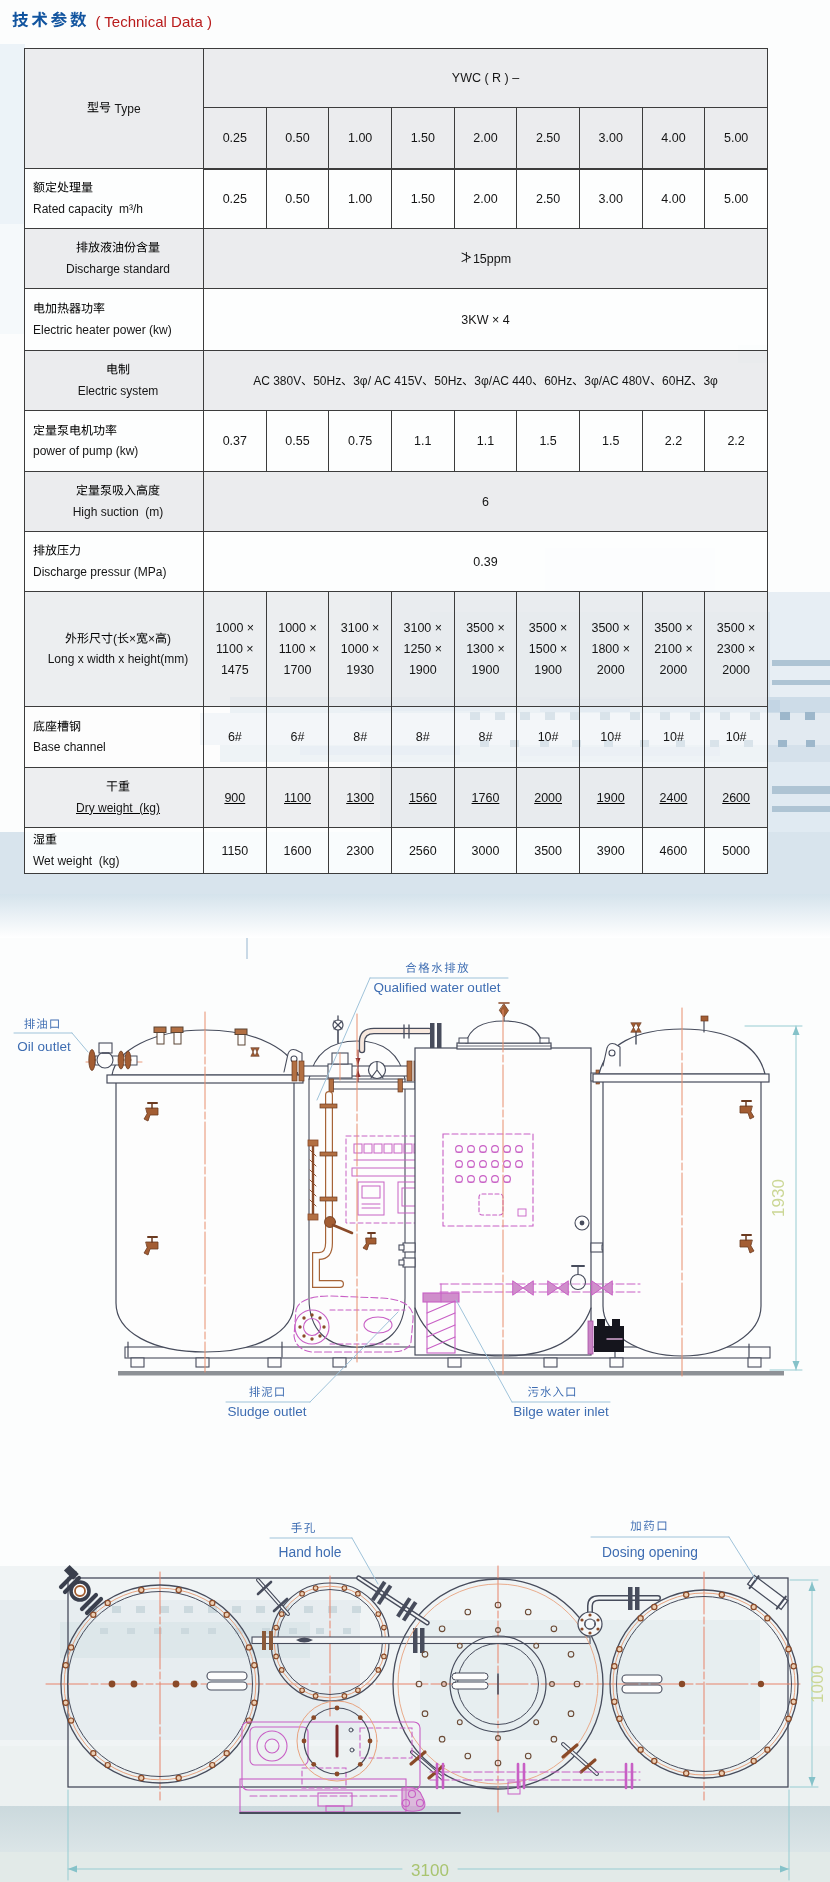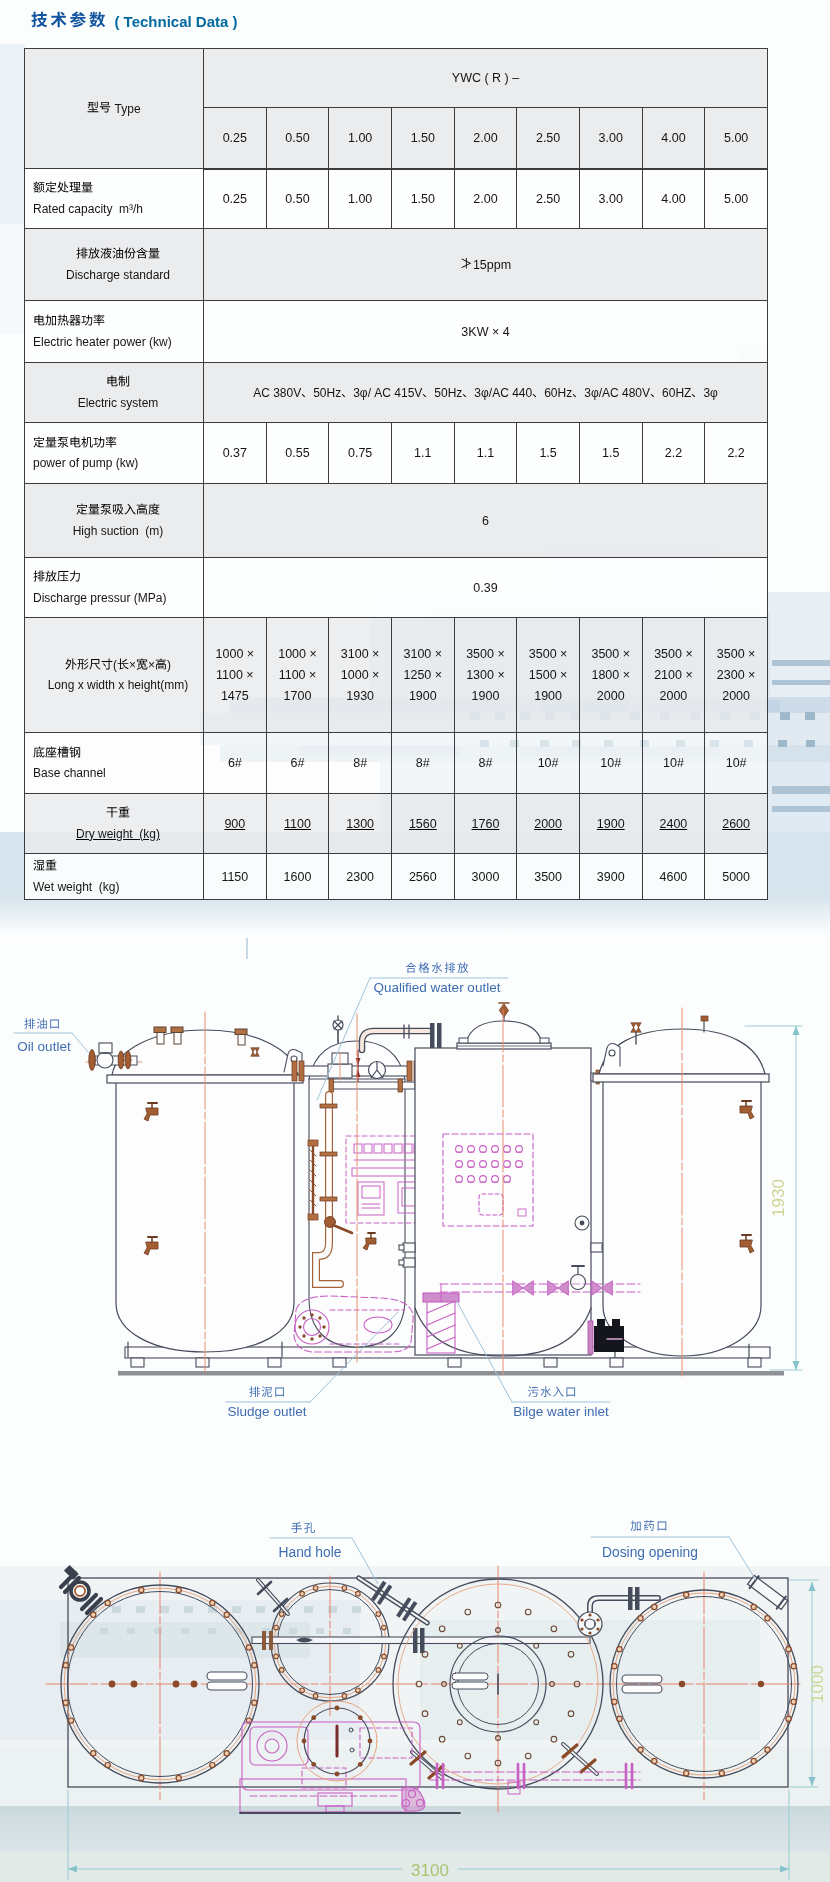--- a/index.html
+++ b/index.html
@@ -178,21 +178,21 @@
         <rect x="316" y="1628" width="8" height="6"></rect>
         <rect x="343" y="1628" width="8" height="6"></rect>
       </g>
 <rect x="0" y="1746" width="830" height="60" fill="#ecf1f1"></rect>
 </g>
 
 <rect x="0" y="1806" width="830" height="76" fill="url(#seaB)"></rect>
 <rect x="0" y="1852" width="830" height="30" fill="#e2eae8"></rect>
 </svg>
 
-<div style="position:absolute;left:31px;top:11px;font-size:16px;font-weight:bold;color:#0369a1;"><svg width="79" height="19" style="vertical-align:-3.5px" fill="#11549f">
+<div style="position:absolute;left:12px;top:11px;font-size:16px;font-weight:normal;color:#b91c1c;"><svg width="79" height="19" style="vertical-align:-3.5px" fill="#11549f">
       <use href="#b6280" transform="translate(0,14.8) scale(0.0166,-0.0166)"></use>
       <use href="#b672f" transform="translate(19.3,14.8) scale(0.0166,-0.0166)"></use>
       <use href="#b53c2" transform="translate(38.6,14.8) scale(0.0166,-0.0166)"></use>
       <use href="#b6570" transform="translate(57.900000000000006,14.8) scale(0.0166,-0.0166)"></use>
     </svg> <span style="font-size:15px;">( Technical Data )</span></div>
 
 <table>
 <colgroup>
       <col style="width:179px">
 <col>
@@ -239,21 +239,21 @@
         <td>0.50</td>
         <td>1.00</td>
         <td>1.50</td>
         <td>2.00</td>
         <td>2.50</td>
         <td>3.00</td>
         <td>4.00</td>
         <td>5.00</td>
 </tr>
 
-<tr class="g" style="height:72px;">
+<tr class="g" style="height:60px;">
   <td class="h"><svg width="84" height="14" style="vertical-align:-2.5px">
             <use href="#c6392" transform="translate(0,10.6) scale(0.012,-0.012)"></use>
             <use href="#c653e" transform="translate(12,10.6) scale(0.012,-0.012)"></use>
             <use href="#c6db2" transform="translate(24,10.6) scale(0.012,-0.012)"></use>
             <use href="#c6cb9" transform="translate(36,10.6) scale(0.012,-0.012)"></use>
             <use href="#c4efd" transform="translate(48,10.6) scale(0.012,-0.012)"></use>
             <use href="#c542b" transform="translate(60,10.6) scale(0.012,-0.012)"></use>
             <use href="#c91cf" transform="translate(72,10.6) scale(0.012,-0.012)"></use>
           </svg><br>Discharge standard</td>
   <td colspan="9"><svg width="13" height="14" style="vertical-align:-2.5px">
@@ -311,21 +311,21 @@
         <td>0.55</td>
         <td>0.75</td>
         <td>1.1</td>
         <td>1.1</td>
         <td>1.5</td>
         <td>1.5</td>
         <td>2.2</td>
         <td>2.2</td>
 </tr>
 
-<tr class="g" style="height:74px;">
+<tr class="g" style="height:60px;">
   <td class="h"><svg width="84" height="14" style="vertical-align:-2.5px">
             <use href="#c5b9a" transform="translate(0,10.6) scale(0.012,-0.012)"></use>
             <use href="#c91cf" transform="translate(12,10.6) scale(0.012,-0.012)"></use>
             <use href="#c6cf5" transform="translate(24,10.6) scale(0.012,-0.012)"></use>
             <use href="#c5438" transform="translate(36,10.6) scale(0.012,-0.012)"></use>
             <use href="#c5165" transform="translate(48,10.6) scale(0.012,-0.012)"></use>
             <use href="#c9ad8" transform="translate(60,10.6) scale(0.012,-0.012)"></use>
             <use href="#c5ea6" transform="translate(72,10.6) scale(0.012,-0.012)"></use>
           </svg><br>High suction&nbsp;&nbsp;(m)</td>
   <td colspan="9">6</td>

